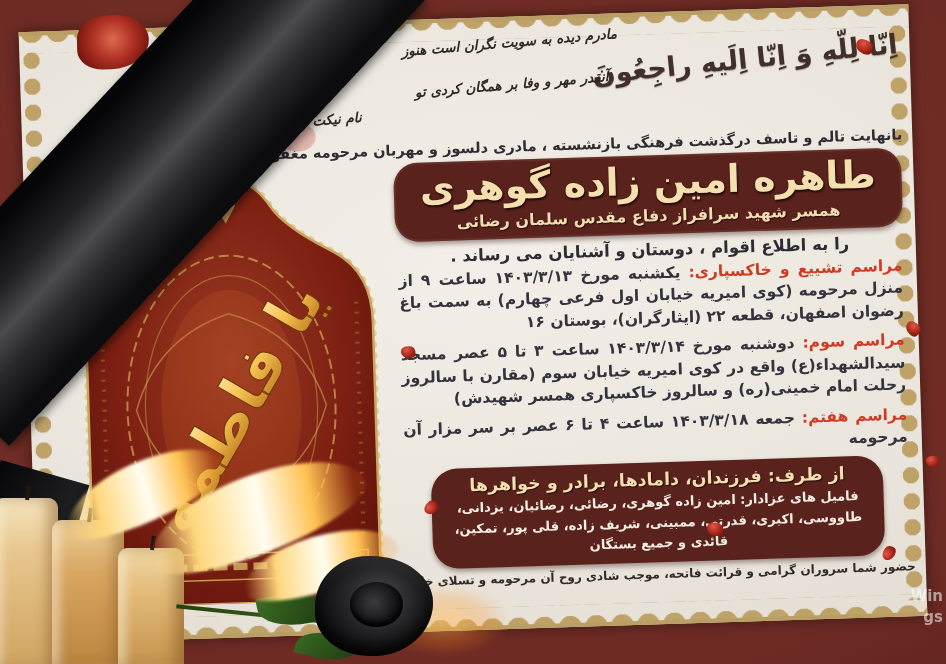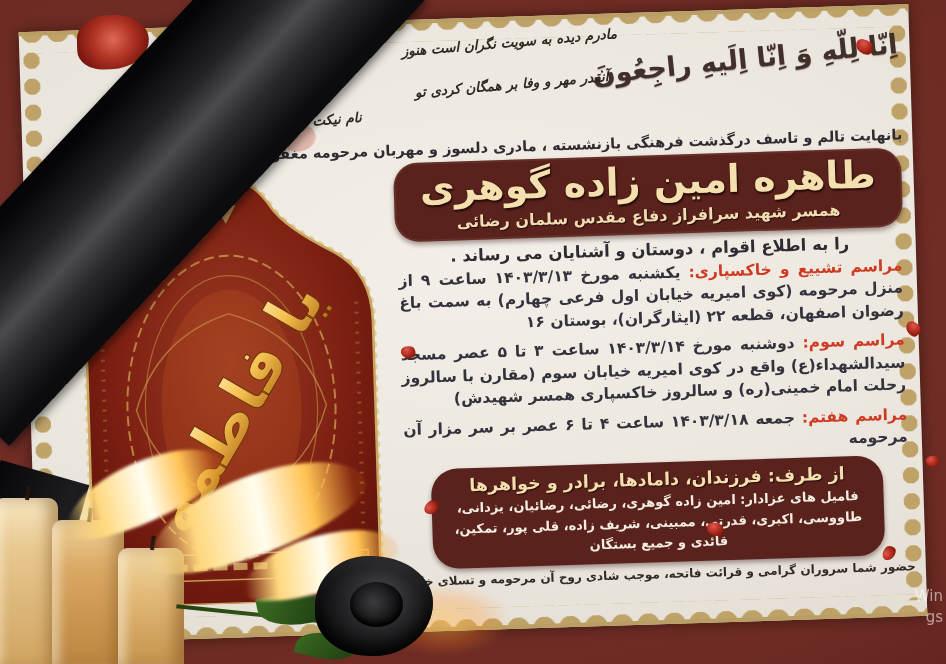--- a/index.html
+++ b/index.html
@@ -106,21 +106,21 @@
   .pt3{left:30px;top:250px;width:16px;height:12px;transform:rotate(-20deg);}
   .pt4{left:372px;top:326px;width:15px;height:12px;transform:rotate(15deg);}
   .pt5{left:877px;top:318px;width:16px;height:13px;transform:rotate(60deg);}
   .pt6{left:390px;top:482px;width:15px;height:12px;transform:rotate(-35deg);}
   .pt7{left:672px;top:512px;width:17px;height:13px;transform:rotate(25deg);}
   .pt8{left:846px;top:542px;width:15px;height:12px;transform:rotate(-50deg);}
   .pt9{left:893px;top:452px;width:14px;height:11px;transform:rotate(10deg);}
   .pt10{left:256px;top:100px;width:38px;height:28px;}
   
   .watermark{position:absolute;right:3px;top:586px;z-index:6;text-align:right;
-    color:rgba(255,255,255,.55);font-size:15px;line-height:1.4;font-weight:normal;}
+    color:rgba(255,255,255,.55);font-size:15px;line-height:1.4;font-weight:bold;}
 </style>
 </head>
 <body>
 
 <div class="frame">
 
   <div class="sheet">
     <div class="lace top"></div>
     <div class="lace bottom"></div>
     <div class="lace-v right"></div>

